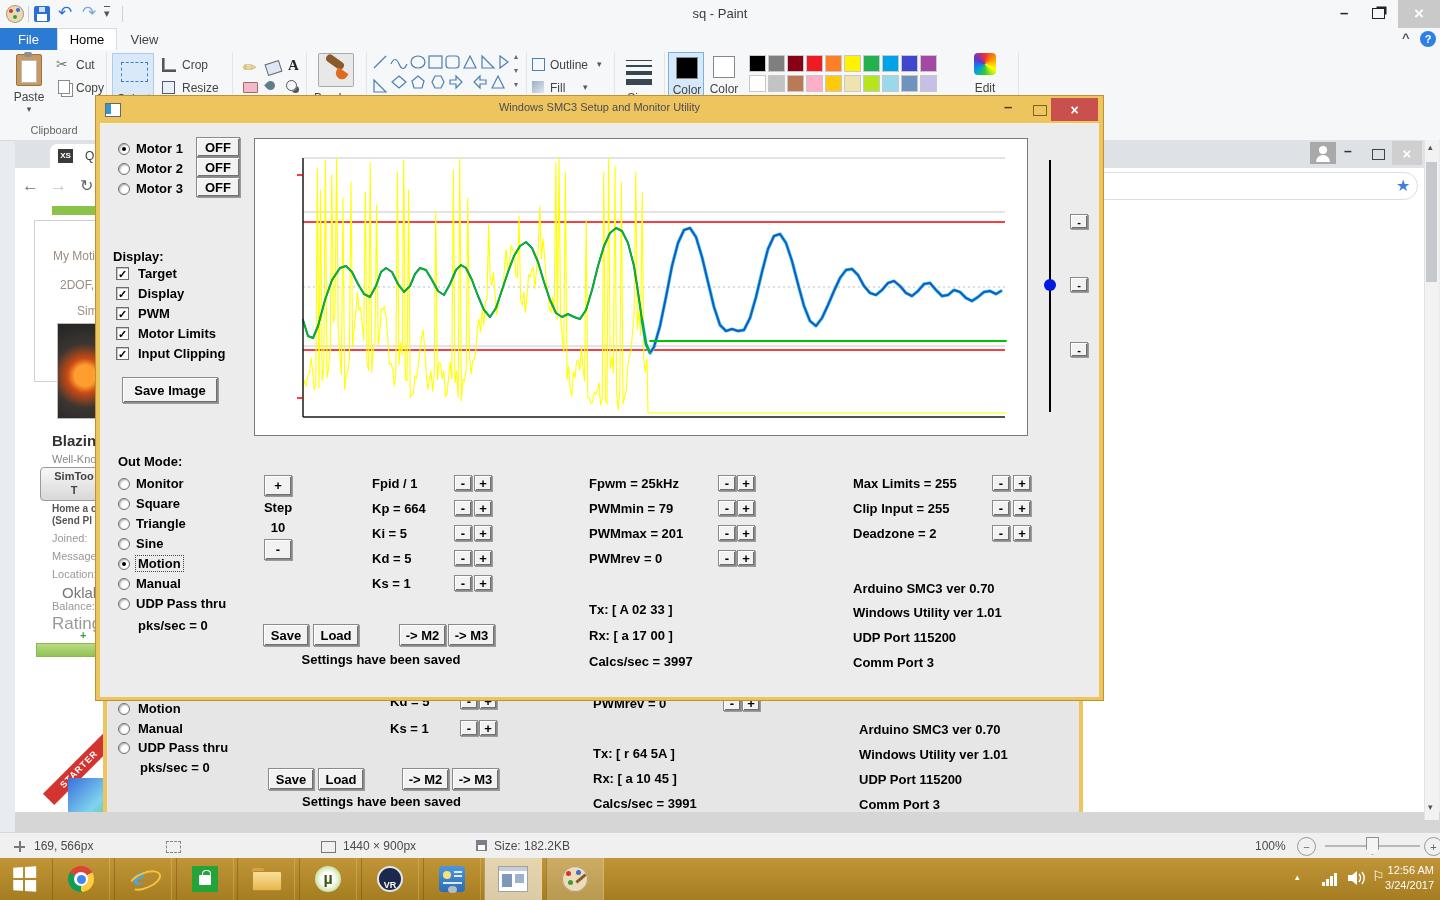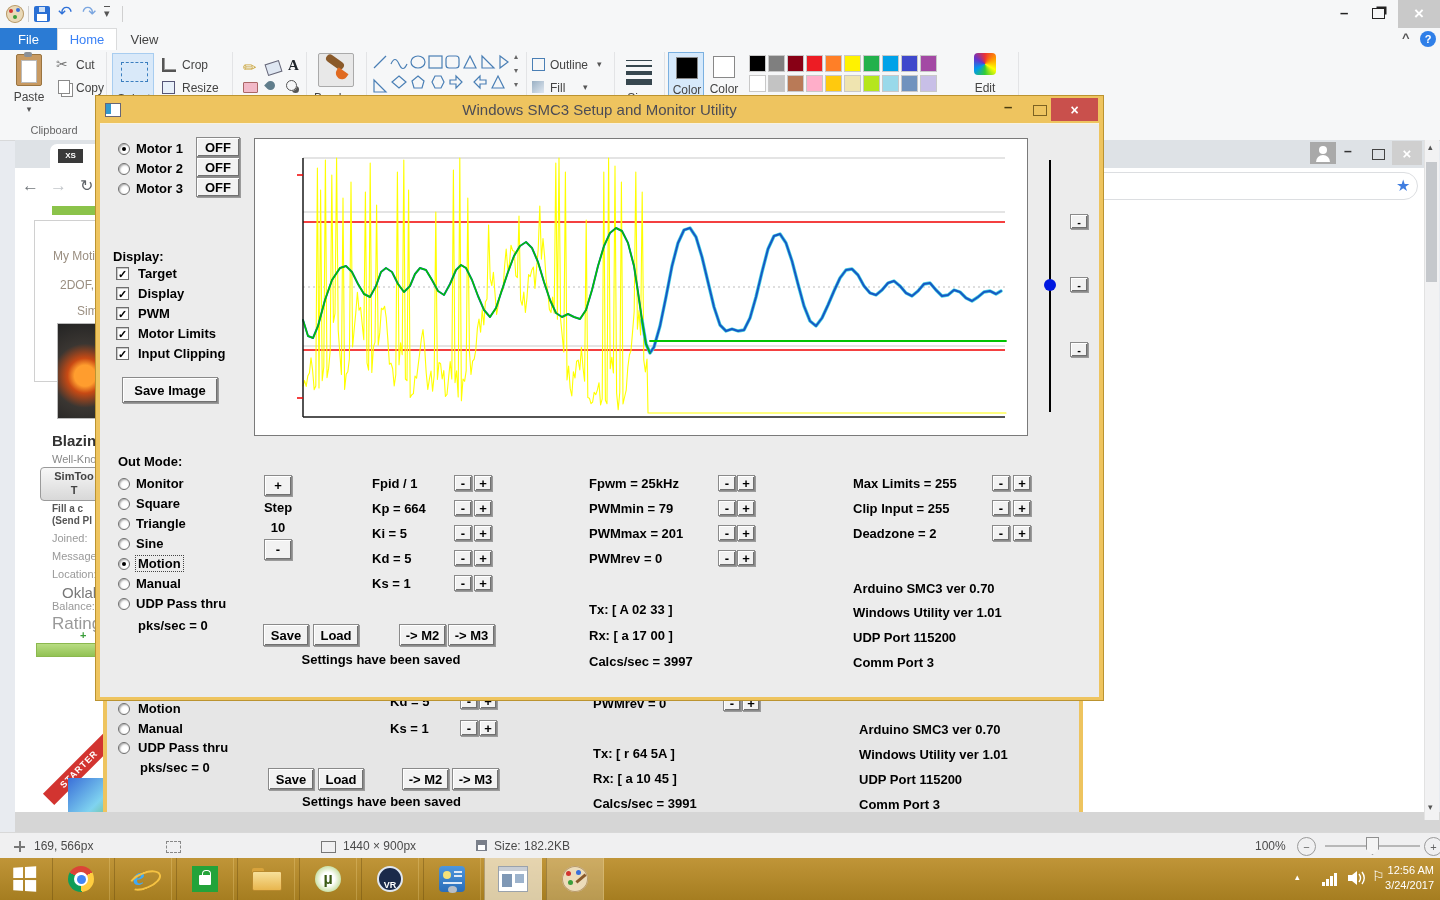--- a/index.html
+++ b/index.html
@@ -37,21 +37,21 @@
 </style>
 </head>
 <body>
 
 <div id="screen">
 
 <div id="canvas">
 
   <div class="a" style="left:15px;top:0;width:1409px;height:28px;background:#dee2e6"></div>
   <div class="a" style="left:50px;top:4px;width:180px;height:24px;background:#fff;border-radius:7px 7px 0 0;display:flex;align-items:center;padding-left:8px;box-sizing:border-box">
-    <span style="background:#3a3a3a;color:#fff;font:bold 8px/14px 'Liberation Sans',sans-serif;width:25px;height:14px;text-align:center;margin-right:12px">XS</span>
+    <span style="background:#3a3a3a;color:#fff;font:bold 8px/14px 'Liberation Sans',sans-serif;width:15px;height:14px;text-align:center;margin-right:12px">XS</span>
     <span style="font-size:12px;color:#3c4043">Question...</span>
   </div>
   <div class="a" style="left:1310px;top:2px;width:26px;height:22px;background:#a9a9a9">
     <span class="a" style="left:9px;top:4px;width:8px;height:8px;border-radius:50%;background:#fff"></span>
     <span class="a" style="left:6px;top:13px;width:14px;height:7px;border-radius:7px 7px 0 0;background:#fff"></span>
   </div>
   <div class="tx" style="left:1344px;top:3px;font:bold 14px 'Liberation Sans';color:#333">–</div>
   <div class="a" style="left:1372px;top:9px;width:11px;height:9px;border:1.5px solid #444"></div>
   <div class="a" style="left:1392px;top:1px;width:30px;height:24px;background:#cfcfcf;display:flex;align-items:center;justify-content:center">
     <span style="color:#fff;font:bold 15px 'Liberation Sans'">×</span>
@@ -71,21 +71,21 @@
   <div class="frag" style="left:53px;top:109px;font-size:12px;color:#9a8e80">My Motion</div>
   <div class="frag" style="left:60px;top:138px;font-size:12px;color:#9a8e80">2DOF, D</div>
   <div class="frag" style="left:77px;top:164px;font-size:12px;color:#9a8e80">Simf</div>
   <div class="a" style="left:57px;top:183px;width:49px;height:94px;background:radial-gradient(circle at 55% 55%,#ff9d2e 0 18%,#c84a14 30%,#3a3632 55%,#232323 100%);border:1px solid #bbb"></div>
   <div class="frag" style="left:52px;top:292px;font:bold 15px 'Liberation Sans';color:#333">BlazinH</div>
   <div class="frag" style="left:52px;top:313px;font-size:11px;color:#888">Well-Kno</div>
   <div class="a" style="left:40px;top:327px;width:66px;height:32px;border:1px solid #9a9a9a;border-radius:4px;background:linear-gradient(#f7f7f7,#d8d8d8);text-align:center">
     <div style="font:bold 11px/16px 'Liberation Sans';color:#444">SimToo</div>
     <div style="font:bold 11px/12px 'Liberation Sans';color:#444">T</div>
   </div>
-  <div class="frag" style="left:52px;top:363px;font:bold 10px 'Liberation Sans';color:#555">Fill a c</div>
+  <div class="frag" style="left:52px;top:363px;font:bold 10px 'Liberation Sans';color:#555">Home a c</div>
   <div class="frag" style="left:52px;top:375px;font:bold 10px 'Liberation Sans';color:#555">(Send Pl</div>
   <div class="frag" style="left:52px;top:392px;font-size:11px;color:#999">Joined:</div>
   <div class="frag" style="left:52px;top:410px;font-size:11px;color:#999">Messages</div>
   <div class="frag" style="left:52px;top:428px;font-size:11px;color:#999">Location:</div>
   <div class="frag" style="left:62px;top:444px;font-size:15px;color:#777">Oklah</div>
   <div class="frag" style="left:52px;top:460px;font-size:11px;color:#999">Balance:</div>
   <div class="frag" style="left:52px;top:474px;font-size:17px;color:#999">Ratings:</div>
   <div class="frag" style="left:80px;top:489px;font:bold 11px 'Liberation Sans';color:#3a9e3a">+</div>
   <div class="a" style="left:36px;top:503px;width:62px;height:12px;background:linear-gradient(#b8dc82,#92c254);border:1px solid #8bb84e"></div>
 
@@ -143,30 +143,31 @@
   </div>
   <div class="a" style="left:28px;top:6px;width:1px;height:16px;background:#d0d0d0"></div>
   <div class="a" style="left:34px;top:6px;width:16px;height:16px;background:#2a6fd4;border-radius:2px">
     <span class="a" style="left:3px;top:8px;width:10px;height:7px;background:#fff"></span>
     <span class="a" style="left:5px;top:1px;width:6px;height:5px;background:#cfe0f5"></span>
   </div>
   <div class="tx" style="left:58px;top:2px;font-size:17px;color:#2f71d8">↶</div>
   <div class="tx" style="left:82px;top:2px;font-size:17px;color:#7ba6e0">↷</div>
   <div class="tx" style="left:104px;top:6px;font-size:11px;color:#555;border-top:1px solid #555">▾</div>
   <div class="a" style="left:122px;top:6px;width:1px;height:16px;background:#d0d0d0"></div>
+  <div class="tx" style="left:0;top:6px;width:1440px;text-align:center;font-size:13px;color:#3a3a3a">sq - Paint</div>
   <div class="tx" style="left:1340px;top:4px;font:bold 15px 'Liberation Sans';color:#222">–</div>
   <div class="a" style="left:1372px;top:8px;width:11px;height:9px;border:1.5px solid #222;background:#f6f7f8;box-shadow:3px -3px 0 -1.5px #222"></div>
   <div class="a" style="left:1398px;top:0;width:42px;height:28px;background:#c9c9c9;display:flex;align-items:center;justify-content:center">
     <span style="color:#fff;font:bold 17px 'Liberation Sans'">×</span>
   </div>
 </div>
 
 <div id="tabsrow">
   <div class="tab" style="left:0;width:57px;background:#2b7bd4;color:#fff">File</div>
-  <div class="tab" style="left:57px;width:60px;background:#fff;color:#3b82f6;border:1px solid #dadbdc;border-bottom:none;box-sizing:border-box">Home</div>
+  <div class="tab" style="left:57px;width:60px;background:#fff;color:#000000;border:1px solid #dadbdc;border-bottom:none;box-sizing:border-box">Home</div>
   <div class="tab" style="left:117px;width:55px;color:#444">View</div>
   <div class="tx" style="left:1402px;top:2px;font:bold 13px 'Liberation Sans';color:#555">^</div>
   <div class="a" style="left:1420px;top:3px;width:16px;height:16px;border-radius:50%;background:#2f7fe8;display:flex;align-items:center;justify-content:center">
     <span style="color:#fff;font:bold 11px 'Liberation Sans'">?</span>
   </div>
 </div>
 
 <div id="ribbon">
 
   <div class="bigbtn" style="left:8px;top:4px;width:42px">
@@ -293,21 +294,21 @@
     <div class="riblabel" style="position:static;margin-top:6px">Edit</div>
   </div>
   <div class="vsep" style="left:1018px;top:2px;height:84px"></div>
 </div>
 
 <div id="dialog">
   <div class="a" style="left:0;top:0;width:1007px;height:27px">
     <span class="a" style="left:9px;top:7px;width:14px;height:12px;background:#fff;border:1px solid #667">
           <span class="a" style="left:0;top:0;width:5px;height:10px;background:#39c"></span>
         </span>
-    <span class="tx" style="left:0;top:5px;width:1007px;text-align:center;font-size:15px;color:#4c4c55">Windows SMC3 Setup and Monitor Utility</span>
+    <span class="tx" style="left:0;top:5px;width:1007px;text-align:center;font-size:11px;color:#4c4c55">Windows SMC3 Setup and Monitor Utility</span>
     <span class="tx" style="left:908px;top:2px;font:bold 15px 'Liberation Sans';color:#4a3c10">–</span>
     <span class="a" style="left:937px;top:9px;width:12px;height:9px;border:1.5px solid #7c6222"></span>
     <span class="a" style="left:955px;top:2px;width:47px;height:23px;background:#c9504c;display:flex;align-items:center;justify-content:center">
       <span style="color:#fff;font:bold 14px 'Liberation Sans'">×</span>
     </span>
   </div>
   <div id="dlgbody"></div>
 
   <div class="rad on" style="left:22px;top:47px"></div>
   <div class="dt" style="left:40px;top:45px">Motor 1</div>

